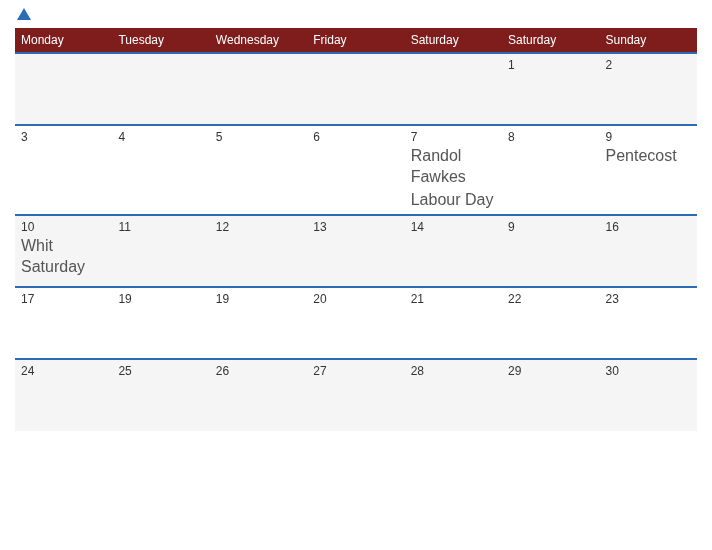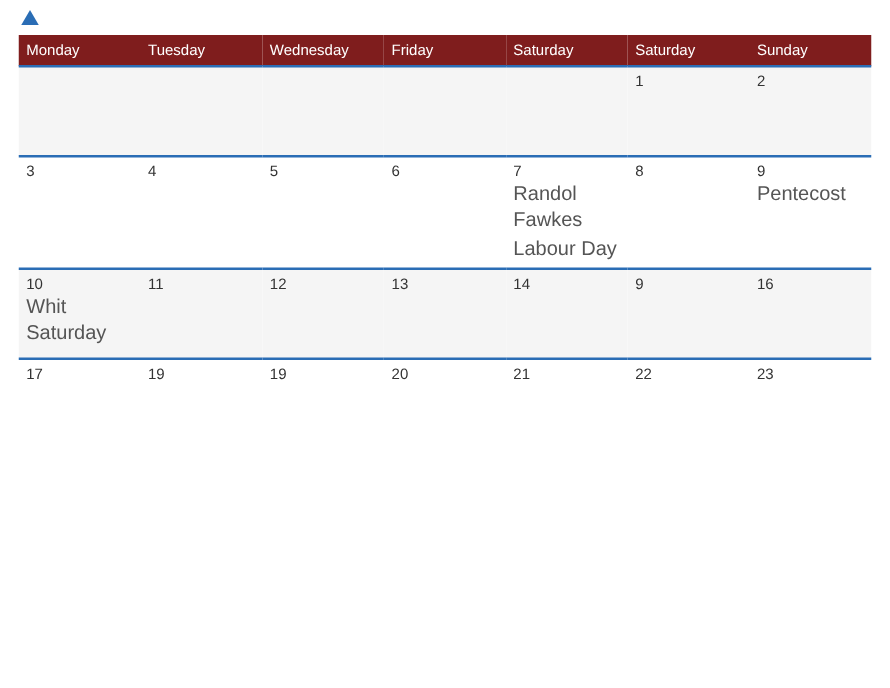--- a/index.html
+++ b/index.html
@@ -224,15 +224,38 @@
           <td>
             <span class="day-number">21</span>
           </td>
           <td>
             <span class="day-number">22</span>
           </td>
           <td>
             <span class="day-number">23</span>
           </td>
         </tr>
+        <tr>
+          <td>
+            <span class="day-number">24</span>
+          </td>
+          <td>
+            <span class="day-number">25</span>
+          </td>
+          <td>
+            <span class="day-number">26</span>
+          </td>
+          <td>
+            <span class="day-number">27</span>
+          </td>
+          <td>
+            <span class="day-number">28</span>
+          </td>
+          <td>
+            <span class="day-number">29</span>
+          </td>
+          <td>
+            <span class="day-number">30</span>
+          </td>
+        </tr>
       </tbody>
   </table>
 </div>
 
 </body></html>

